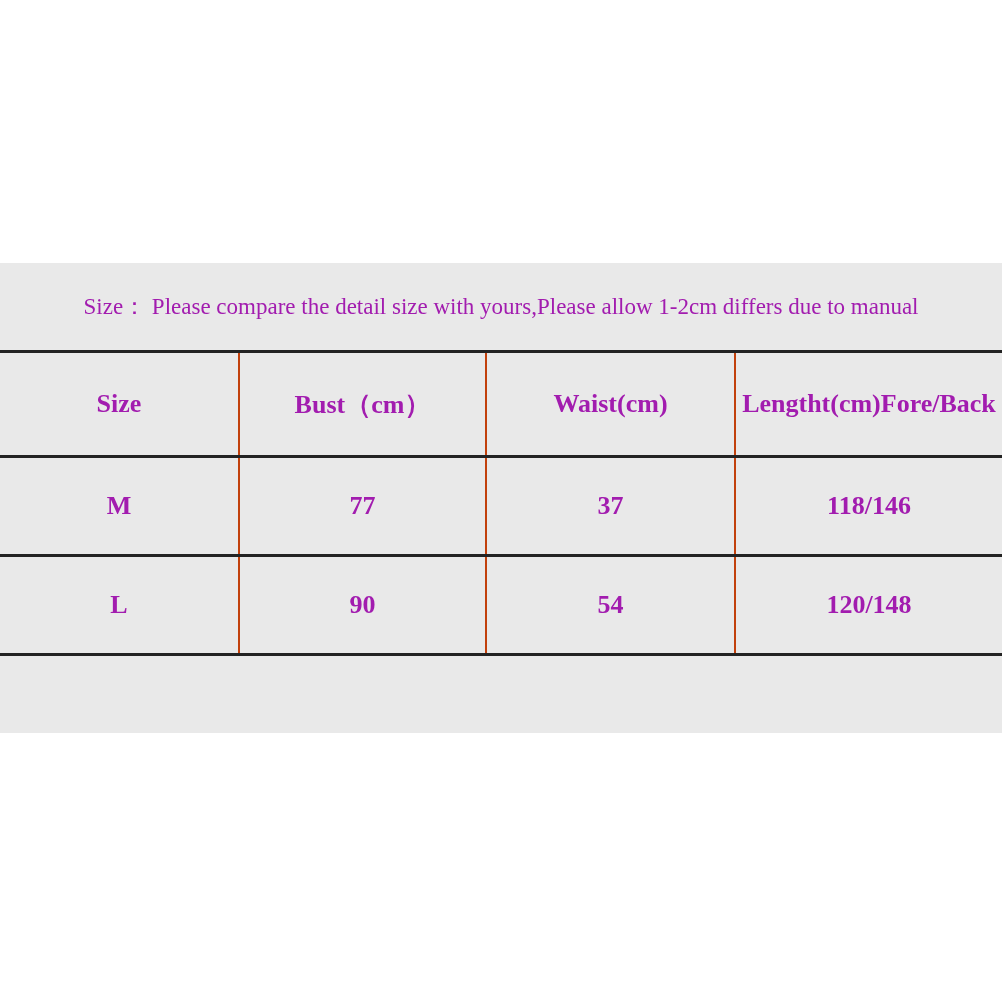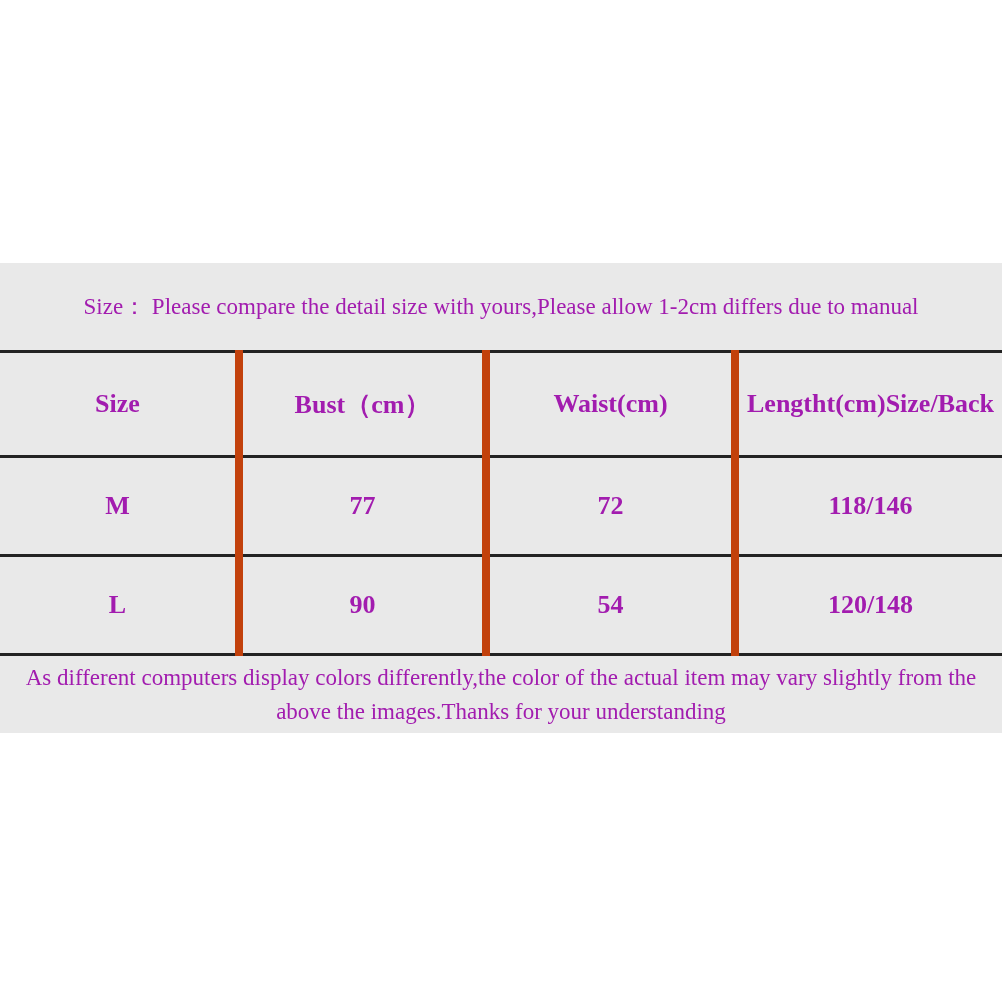--- a/index.html
+++ b/index.html
@@ -52,21 +52,21 @@
     text-align: center;
     vertical-align: middle;
     font-weight: bold;
     font-size: 26px;
     padding: 0;
     overflow: hidden;
     margin-left: 10px;
   }
   table.size-table th + th,
   table.size-table td + td {
-    border-left: 8px solid #c2410c;
+    border-left: 2px solid #c2410c;
   }
   table.size-table thead tr { height: 105px; }
   table.size-table tbody tr { height: 62px; }
   .footer {
     height: 77px;
     display: flex;
     flex-direction: column;
     justify-content: center;
     align-items: center;
     font-size: 23px;
@@ -90,38 +90,34 @@
         <col class="c1">
           <col class="c2">
           <col class="c3">
           <col class="c4">
       </colgroup>
       <thead>
         <tr>
           <th>Size</th>
           <th>Bust（cm）</th>
           <th>Waist(cm)</th>
-          <th>Lengtht(cm)Size/Back</th>
+          <th>Lengtht(cm)Fore/Back</th>
         </tr>
       </thead>
       <tbody>
         <tr>
           <td>M</td>
           <td>77</td>
-          <td>72</td>
+          <td>37</td>
           <td>118/146</td>
         </tr>
         <tr>
           <td>L</td>
           <td>90</td>
           <td>54</td>
           <td>120/148</td>
         </tr>
       </tbody>
     </table>
 
-    <div class="footer">
-      <div class="line">As different computers display colors differently,the color of the actual item may vary slightly from the</div>
-      <div class="line">above the images.Thanks for your understanding</div>
-    </div>
 
   </div>
 </div>
 
 </body></html>

